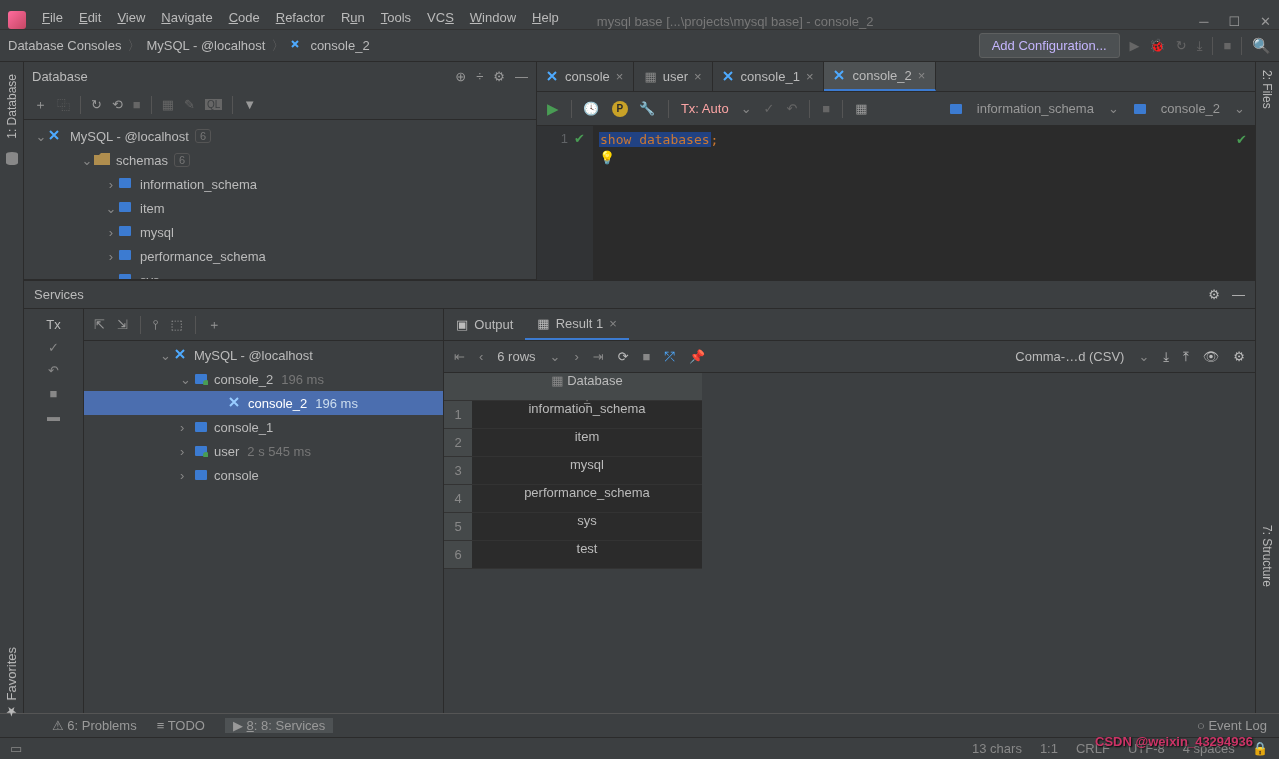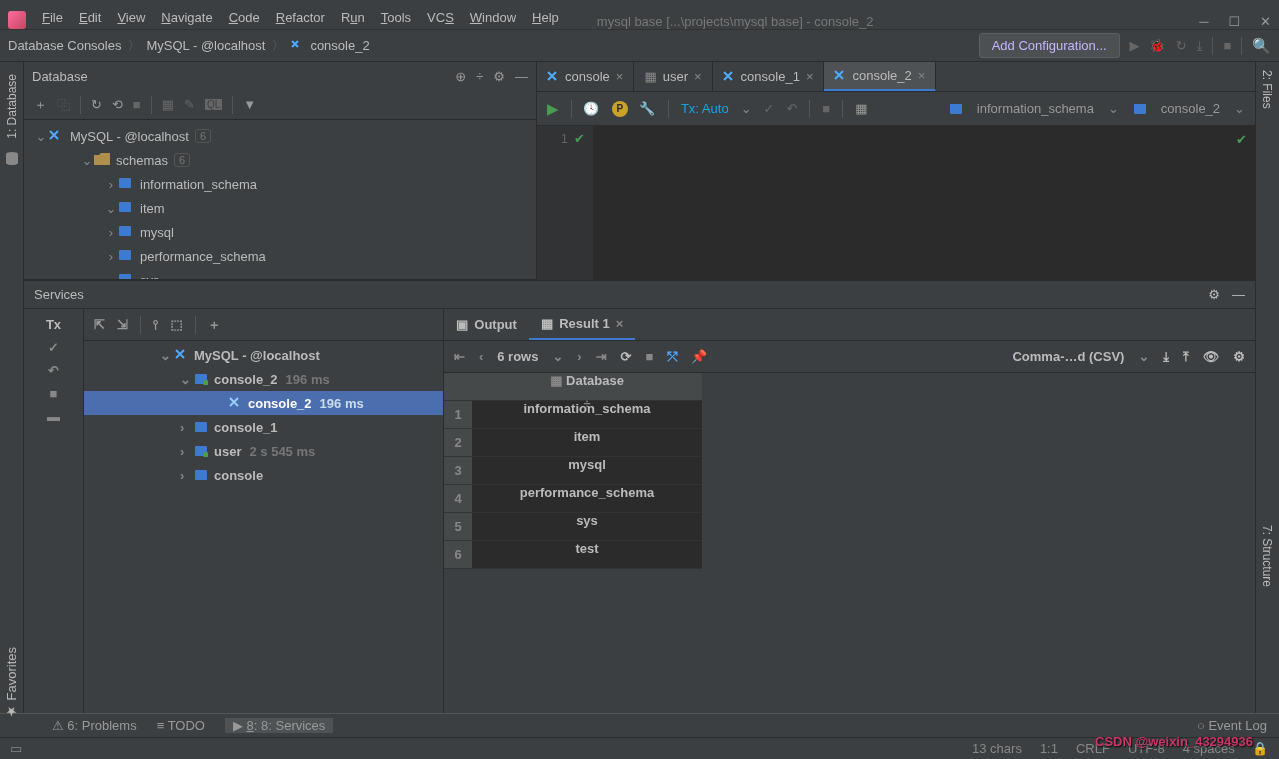--- a/index.html
+++ b/index.html
@@ -36,35 +36,35 @@
 .right-rail .vert-label { writing-mode: vertical-rl; color: #bbb; font-size: 12px; padding: 8px 4px; }
 .top-split { display: flex; height: 218px; }
 .editor-pane { flex: 1; display: flex; flex-direction: column; border-left: 1px solid #2b2b2b; }
 .editor-tabs { height: 30px; display: flex; align-items: stretch; background: #3c3f41; border-bottom: 1px solid #2b2b2b; }
 .ed-tab { display: flex; align-items: center; gap: 6px; padding: 0 10px; color: #bbb; border-right: 1px solid #2b2b2b; }
 .ed-tab.active { background: #4e5254; border-bottom: 2px solid #3c7bd1; }
 .ed-tab .close { color: #888; }
 .editor-toolbar { height: 34px; display: flex; align-items: center; gap: 12px; padding: 0 10px; background: #3c3f41; border-bottom: 1px solid #2b2b2b; color: #999; }
 .play-btn { color: #499c54; font-size: 15px; }
 .p-circle { width: 16px; height: 16px; background: #c9a227; border-radius: 50%; color: #2b2b2b; display: flex; align-items: center; justify-content: center; font-size: 10px; font-weight: bold; }
-.tx-label { color: #0ea5e9; }
+.tx-label { color: #fca5a5; }
 .schema-info { margin-left: auto; display: flex; gap: 14px; align-items: center; }
 .code-area { flex: 1; display: flex; background: #2b2b2b; font-family: "Consolas", monospace; position: relative; }
 .gutter { width: 56px; text-align: right; font-family: "Consolas", monospace; color: #606366; background: #313335; }
 .gutter .line { height: 22px; padding: 2px 8px 0 0; display: flex; align-items: center; justify-content: flex-end; gap: 6px; }
 .code-text { padding: 2px 6px; position: relative; }
 .code-text .line1 { height: 22px; display: flex; align-items: center; }
 .code-text .kw { color: #cc7832; background: #214283; font-family: "Consolas", monospace; padding: 0 1px; }
 .code-text .semi { color: #cc7832; font-family: "Consolas", monospace; }
 .bulb { position: absolute; left: 6px; top: 24px; }
 .check-right { position: absolute; right: 8px; top: 6px; color: #499c54; }
 .services-panel { flex: 1; display: flex; flex-direction: column; border-top: 1px solid #2b2b2b; }
 .services-header { height: 28px; display: flex; align-items: center; padding: 0 10px; background: #3c3f41; border-bottom: 1px solid #2b2b2b; }
 .services-header .title { flex: 1; color: #bbb; }
-.services-body { flex: 1; display: flex; overflow: hidden; font-weight: bold; }
+.services-body { flex: 1; display: flex; overflow: hidden; }
 .sv-left { width: 60px; background: #3c3f41; border-right: 1px solid #2b2b2b; display: flex; flex-direction: column; align-items: center; gap: 8px; padding-top: 8px; color: #888; }
 .sv-tree-col { width: 360px; background: #3c3f41; display: flex; flex-direction: column; border-right: 1px solid #2b2b2b; }
 .sv-tree-tb { height: 32px; display: flex; align-items: center; gap: 12px; padding: 0 10px; color: #999; border-bottom: 1px solid #2b2b2b; }
 .sv-tree { flex: 1; overflow: auto; padding: 2px 0; }
 .sv-row { display: flex; align-items: center; height: 24px; color: #bbb; }
 .sv-row.selected { background: #4b6eaf; color: #fff; }
 .sv-row .muted { color: #777; margin-left: 8px; }
 .sv-results { flex: 1; display: flex; flex-direction: column; background: #3c3f41; }
 .sv-res-tabs { height: 32px; display: flex; align-items: stretch; border-bottom: 1px solid #2b2b2b; }
 .sv-rtab { display: flex; align-items: center; gap: 6px; padding: 0 12px; color: #bbb; }
@@ -282,20 +282,27 @@
               <span style="color:#888">⌄</span>
           </div>
         </div>
         <div class="code-area">
           <div class="gutter">
             <div class="line">
                 <span>1</span>
                 <span style="color:#499c54">✔</span>
               </div>
           </div>
+          <div class="code-text">
+            <div class="line1">
+                <span class="kw">show databases</span>
+                <span class="semi">;</span>
+              </div>
+            <span class="bulb">💡</span>
+          </div>
           <span class="check-right">✔</span>
         </div>
       </div>
     </div>
 
     <div class="services-panel">
       <div class="services-header">
         <span class="title">Services</span>
         <span style="margin-right:12px">⚙</span>
         <span>—</span>

